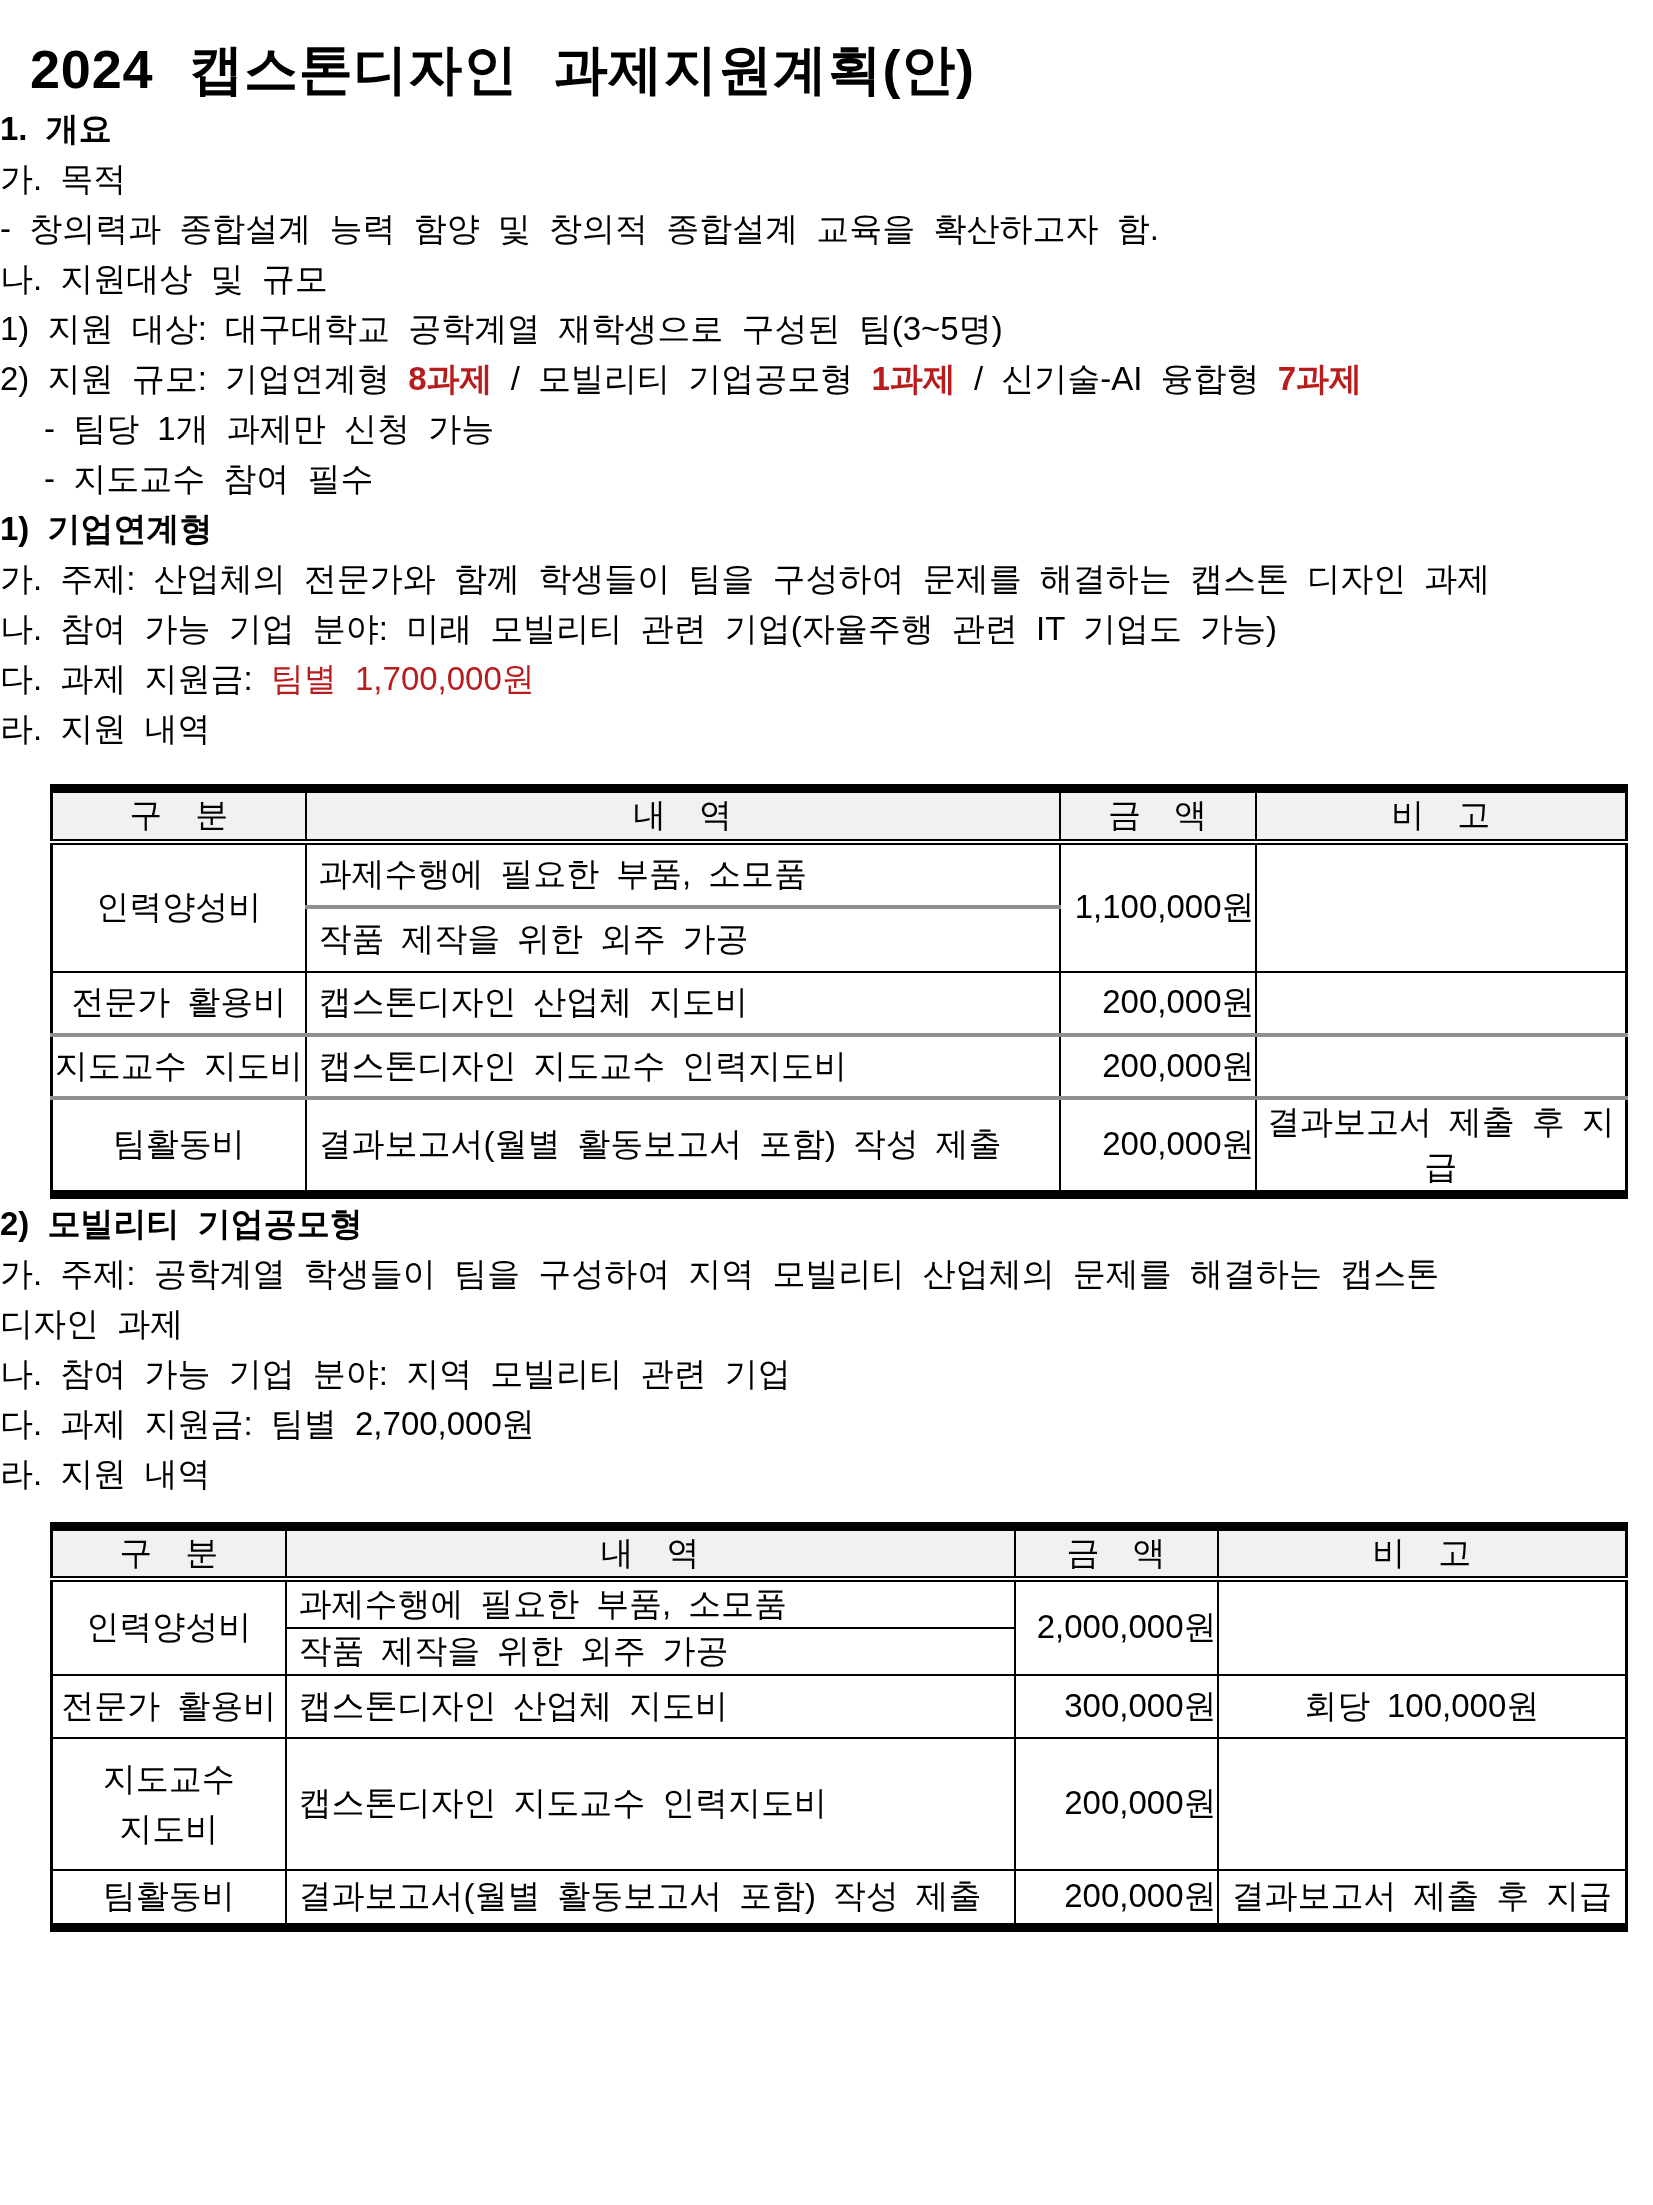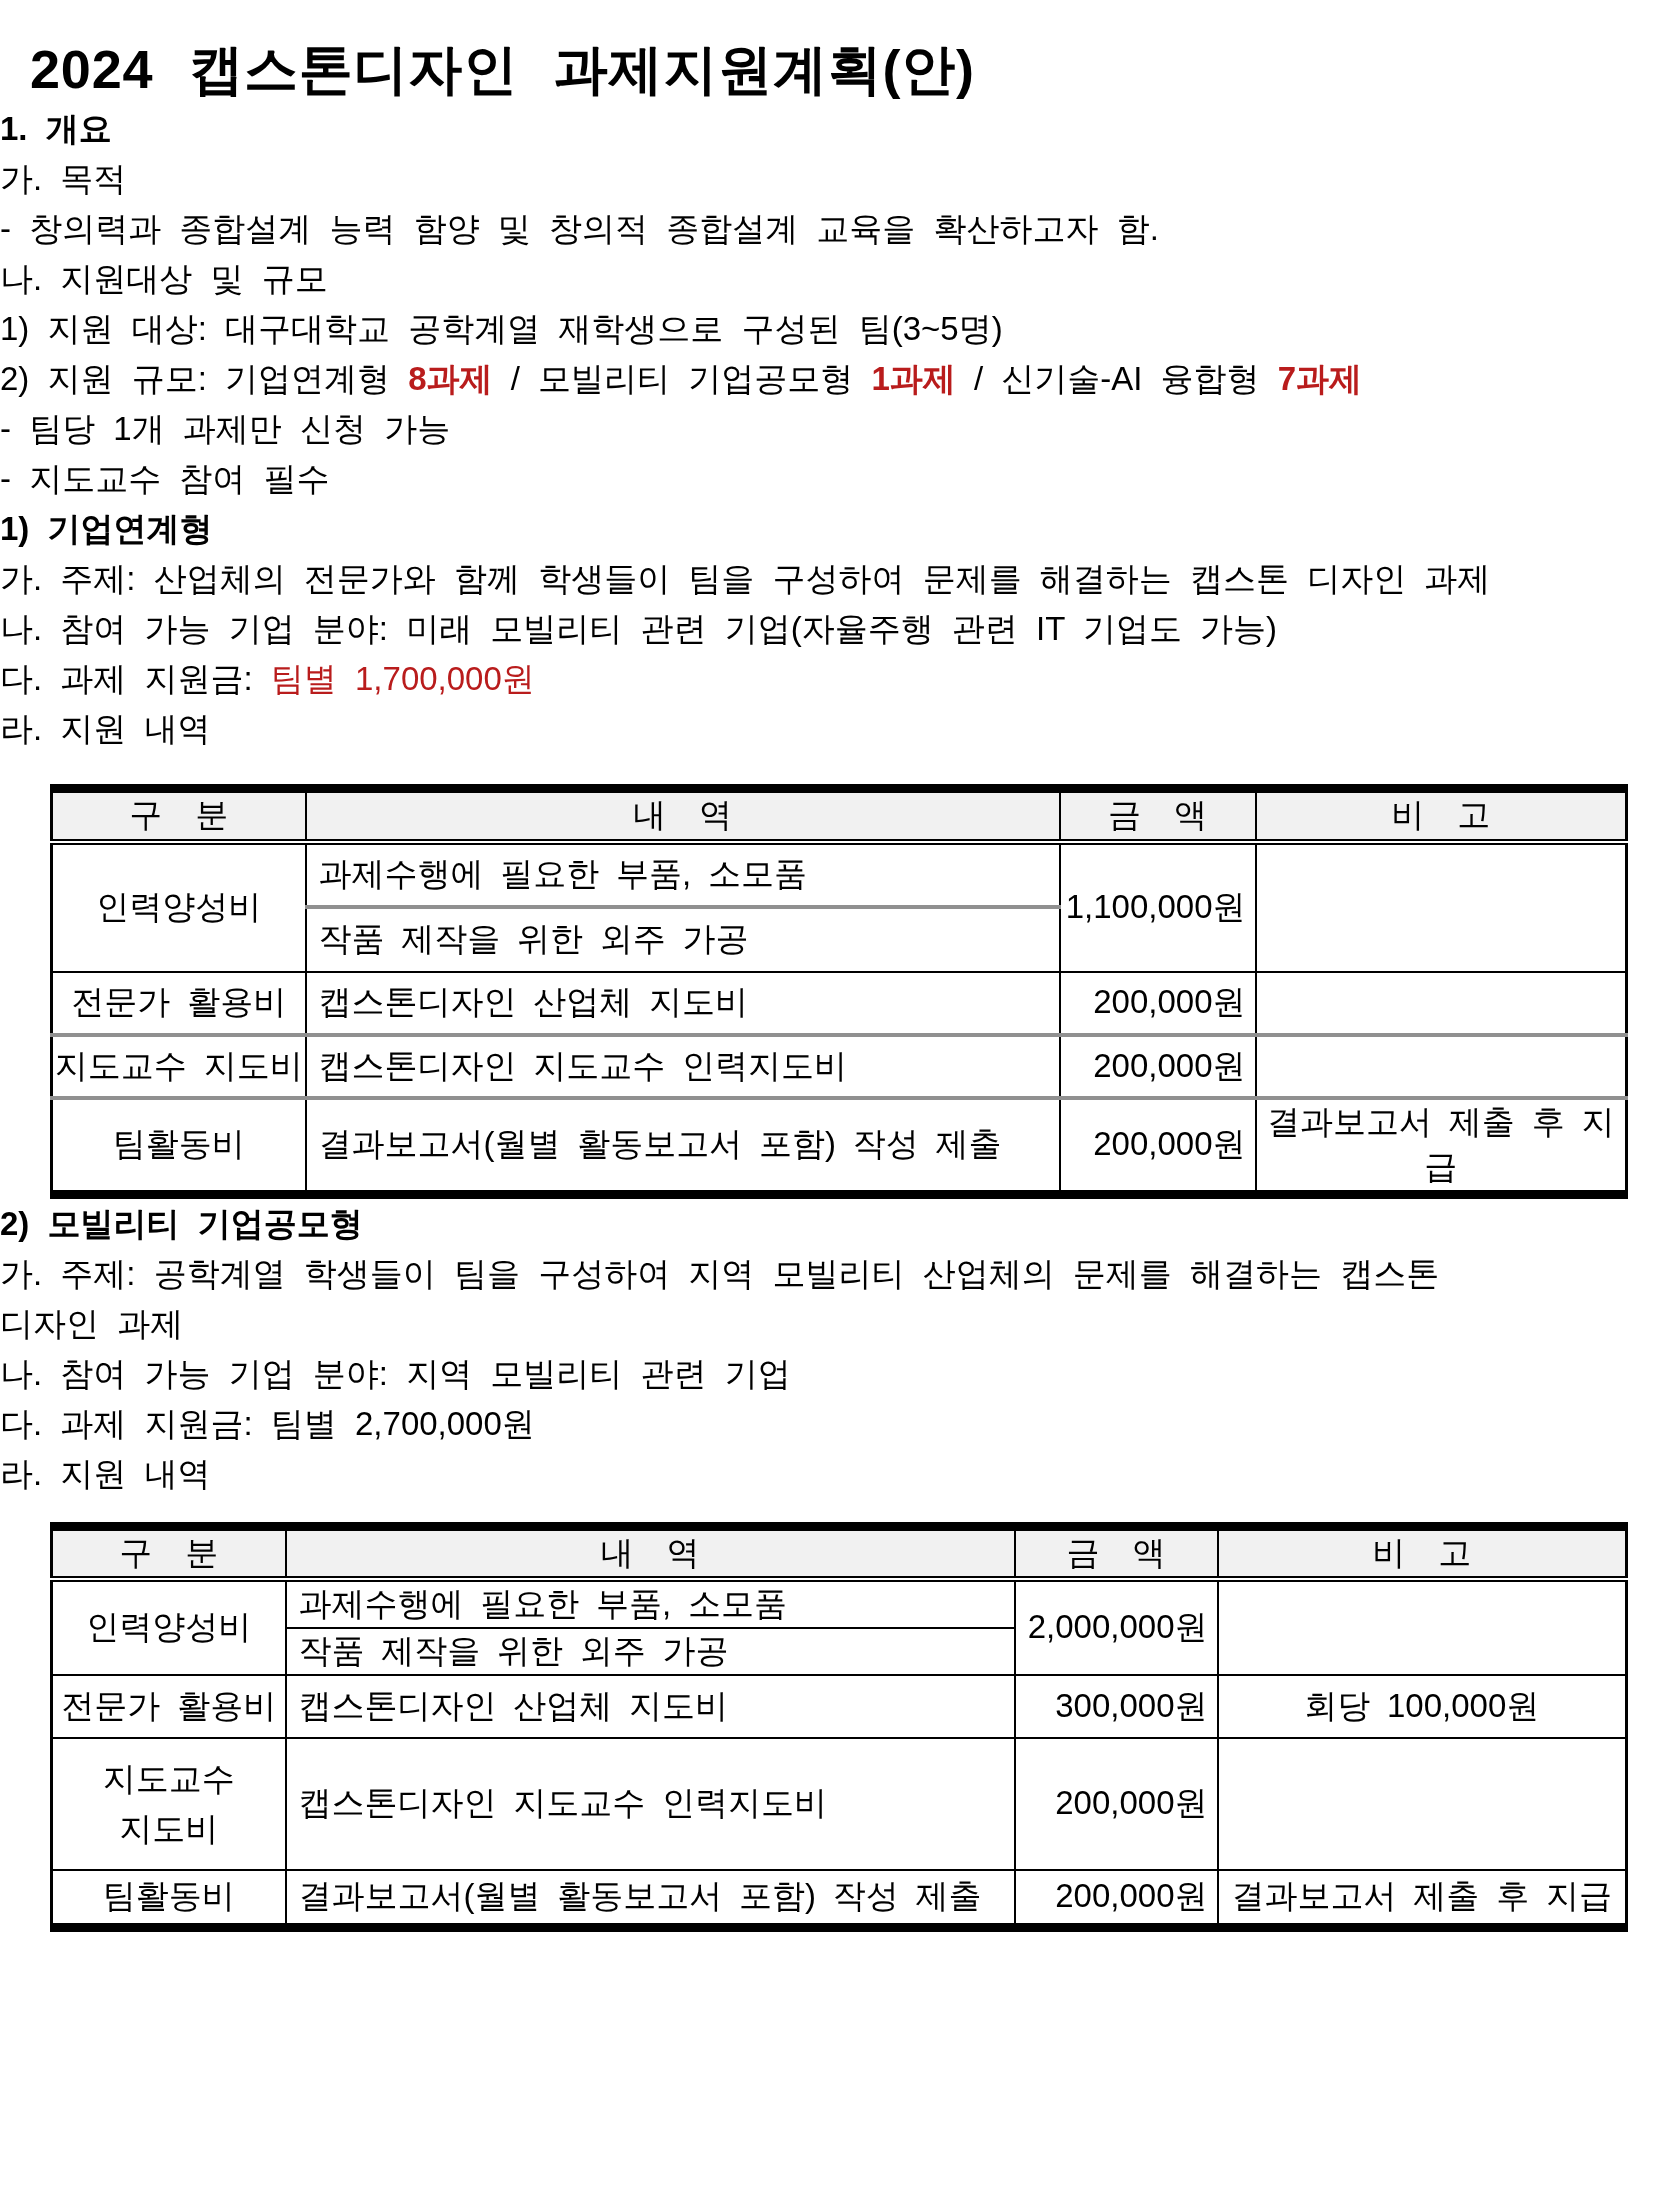--- a/index.html
+++ b/index.html
@@ -13,21 +13,21 @@
   }
   p.l {margin:0; font-size:33px; line-height:50px; word-spacing:9px; white-space:nowrap;}
   .b {font-weight:700;}
   .h {font-size:34px;}
   .red  {color:#b91c1c; font-weight:700;}
   .blue {color:#b91c1c; font-weight:400;}
   .in0 {margin-left:49px;}
   .in1 {margin-left:91px;}
   .in1b{margin-left:120px;}
   .in2 {margin-left:105px;}
-  .in2b{margin-left:135px;}
+  .in2b{margin-left:135px;padding-left:44px;}
   .in3 {margin-left:90px;}
   .in4 {margin-left:114px;}
   .in5 {margin-left:266px;}
   .gap-top  {margin-top:70px;}
   .gap-sec  {margin-top:59px;}
   .gap-prog {margin-top:61px;}
 
   table.detail {
     border-collapse:collapse; table-layout:fixed; width:1576px; margin-left:50px;
     font-size:33px; word-spacing:7.6px;
@@ -36,21 +36,21 @@
   }
   table.t1 {margin-top:30px;}
   table.t2 {margin-top:23px;}
   .detail th, .detail td {border:2.3px solid #000; vertical-align:middle; padding:0; overflow:hidden;}
   .detail thead th {
     background:#F1F1F1; border-bottom:6.9px double #000;
     font-weight:400; text-align:center;
   }
   td.cat  {text-align:center;}
   td.det  {text-align:left; padding-left:12px;}
-  td.amt  {text-align:right; padding-right:9px;}
+  td.amt  {text-align:right; padding-right:0;}
   td.note {text-align:center;}
   .t1 col.c1{width:254px;} .t1 col.c2{width:754px;} .t1 col.c3{width:196px;} .t1 col.c4{width:371px;}
   .t2 col.c1{width:234px;} .t2 col.c2{width:729px;} .t2 col.c3{width:203px;} .t2 col.c4{width:409px;}
   .t1 tr.hr {height:53px;}
   .t1 tr.r1a{height:65px;} .t1 tr.r1b{height:65px;}
   .t1 tr.r2 {height:63px;} .t1 tr.r3 {height:63px;} .t1 tr.r4 {height:94px;}
   .t1 td.det-a {border-bottom:4.6px solid #909090;}
   .t1 tr.r3 > td, .t1 tr.r4 > td {border-top:4.6px solid #909090;}
   .t2 tr.hr {height:52px;}
   .t2 tr.r1a{height:47px;} .t2 tr.r1b{height:47px;}

